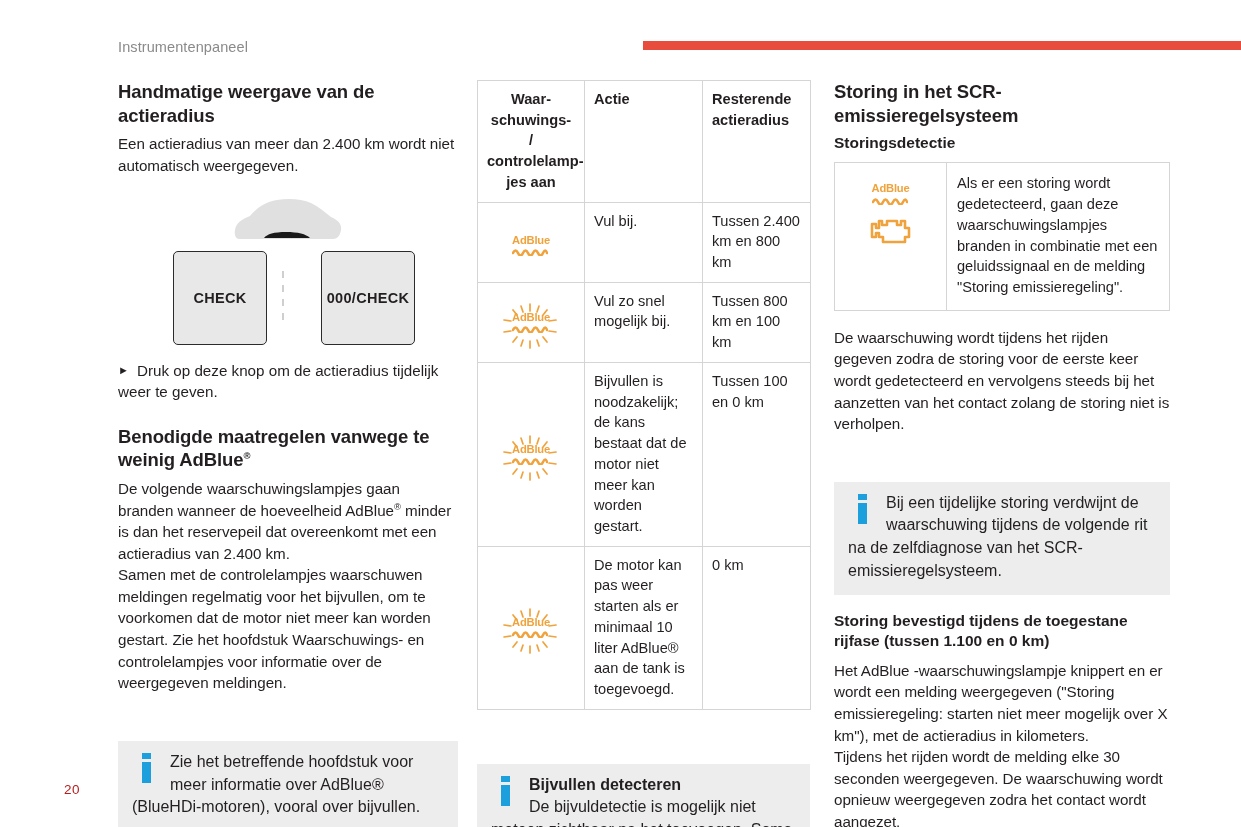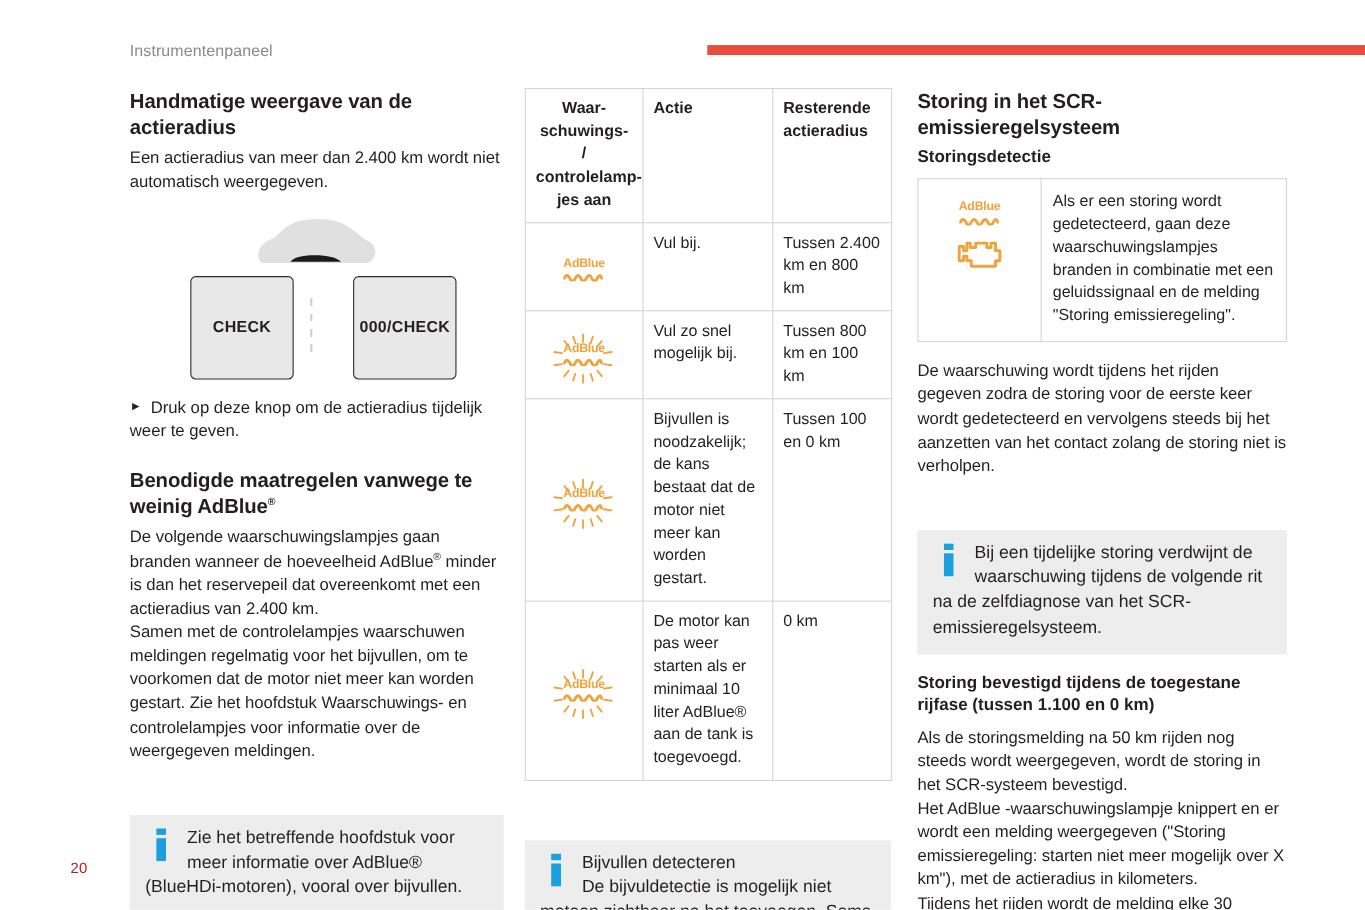--- a/index.html
+++ b/index.html
@@ -142,21 +142,21 @@
     margin-top: 38px;
   }
   .notebox .i-icon {
     float: left;
     width: 20px;
     margin: 2px 8px 0 10px;
     display: block;
   }
   .i-icon svg { display: block; }
   .note-title {
-    font-weight: normal;
+    font-weight: bold;
   }
 
   
   table.warn {
     border-collapse: collapse;
     width: 333px;
     table-layout: fixed;
   }
   table.warn th, table.warn td {
     border: 1px solid #d5d5d5;
@@ -451,21 +451,20 @@
           <rect x="0" y="9" width="9" height="21" fill="#1ba0dd"></rect>
         </svg>
       </span>
       <span>Bij een tijdelijke storing verdwijnt de waarschuwing tijdens de volgende rit na de zelfdiagnose van het SCR-emissieregelsysteem.</span>
     </div>
 
     <div class="gap-m"></div>
 
     <h3 class="sub">Storing bevestigd tijdens de toegestane rijfase (tussen 1.100 en 0 km)</h3>
 
-    <p class="body">Als de storingsmelding na 50 km rijden nog steeds wordt weergegeven, wordt de storing in het SCR-systeem bevestigd.</p>
 
     <p class="body"><span>Het AdBlue -waarschuwingslampje knippert en er wordt een melding weergegeven ("</span><b>Storing emissieregeling: starten niet meer mogelijk over X km</b><span>"), met de actieradius in kilometers.</span></p>
 
     <p class="body">Tijdens het rijden wordt de melding elke 30 seconden weergegeven. De waarschuwing wordt opnieuw weergegeven zodra het contact wordt aangezet.</p>
 
   </div>
 
 </div>
 
 </body></html>

